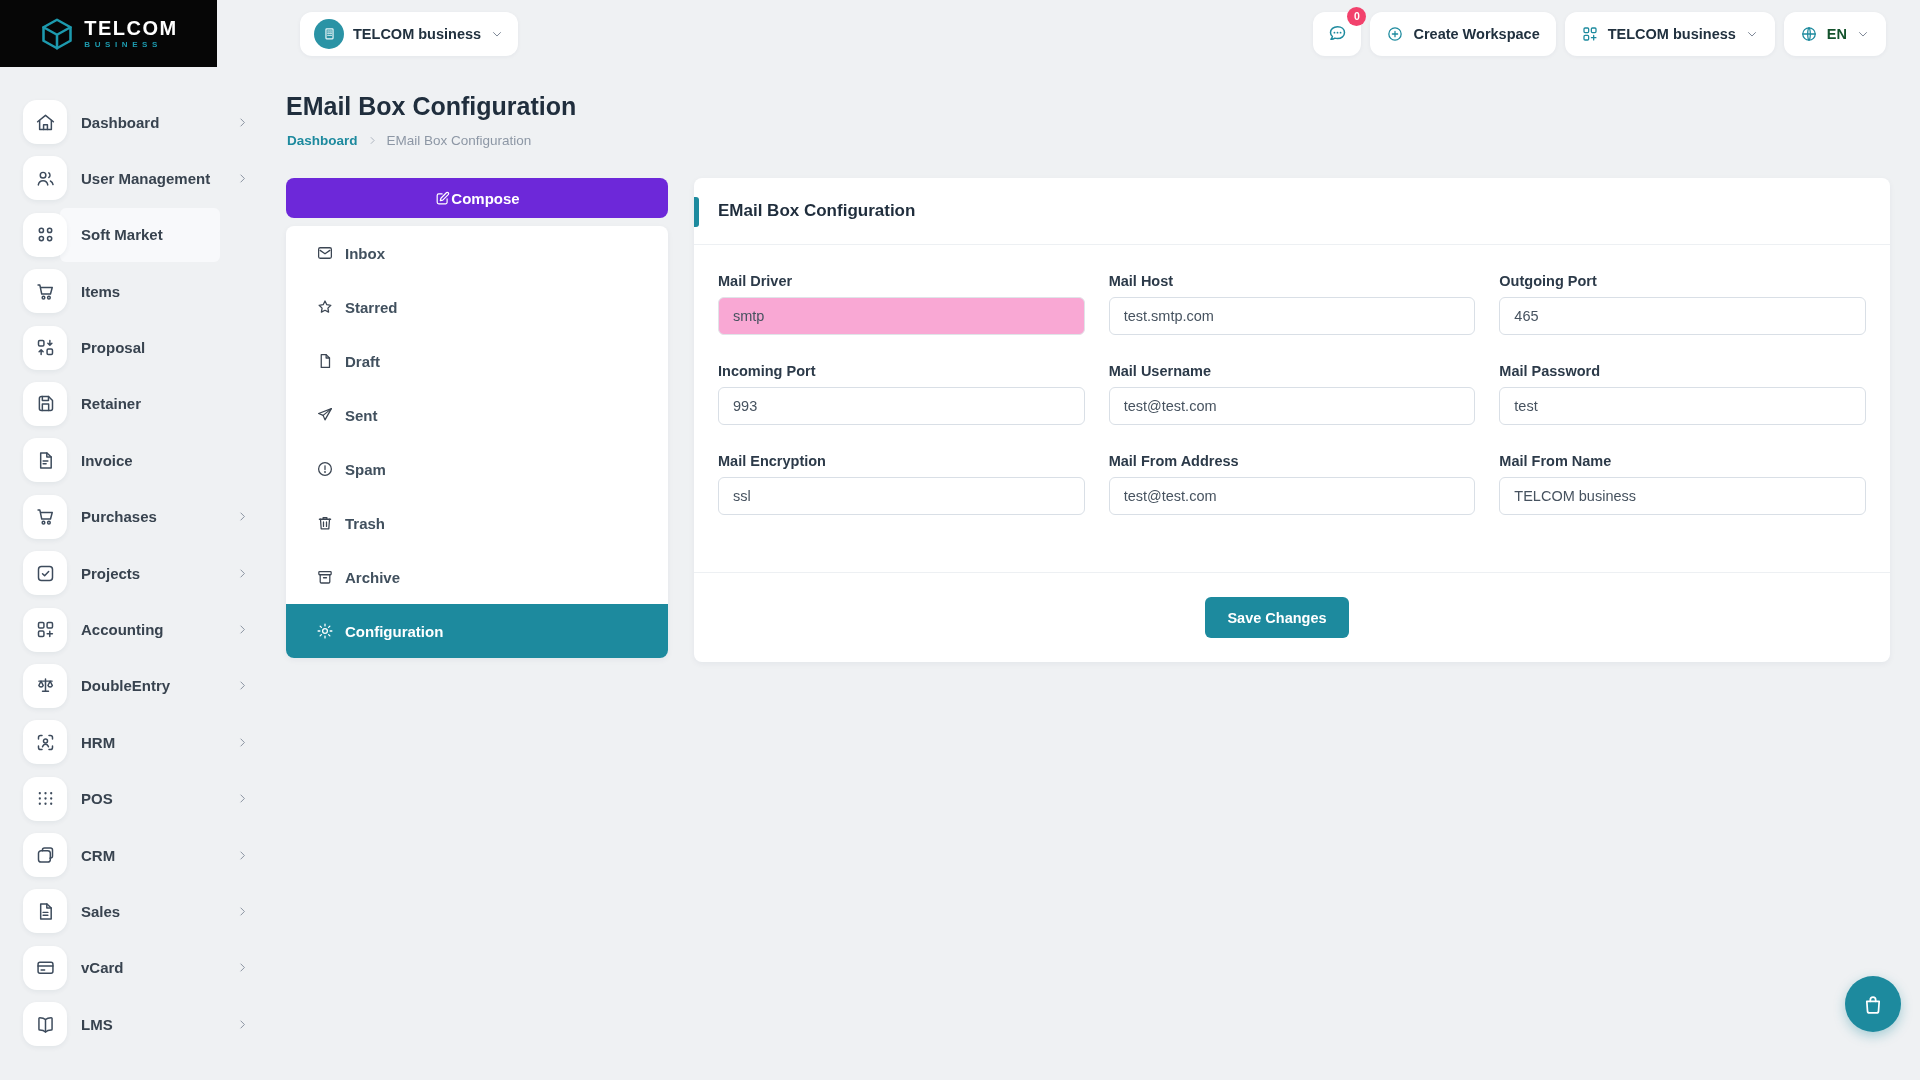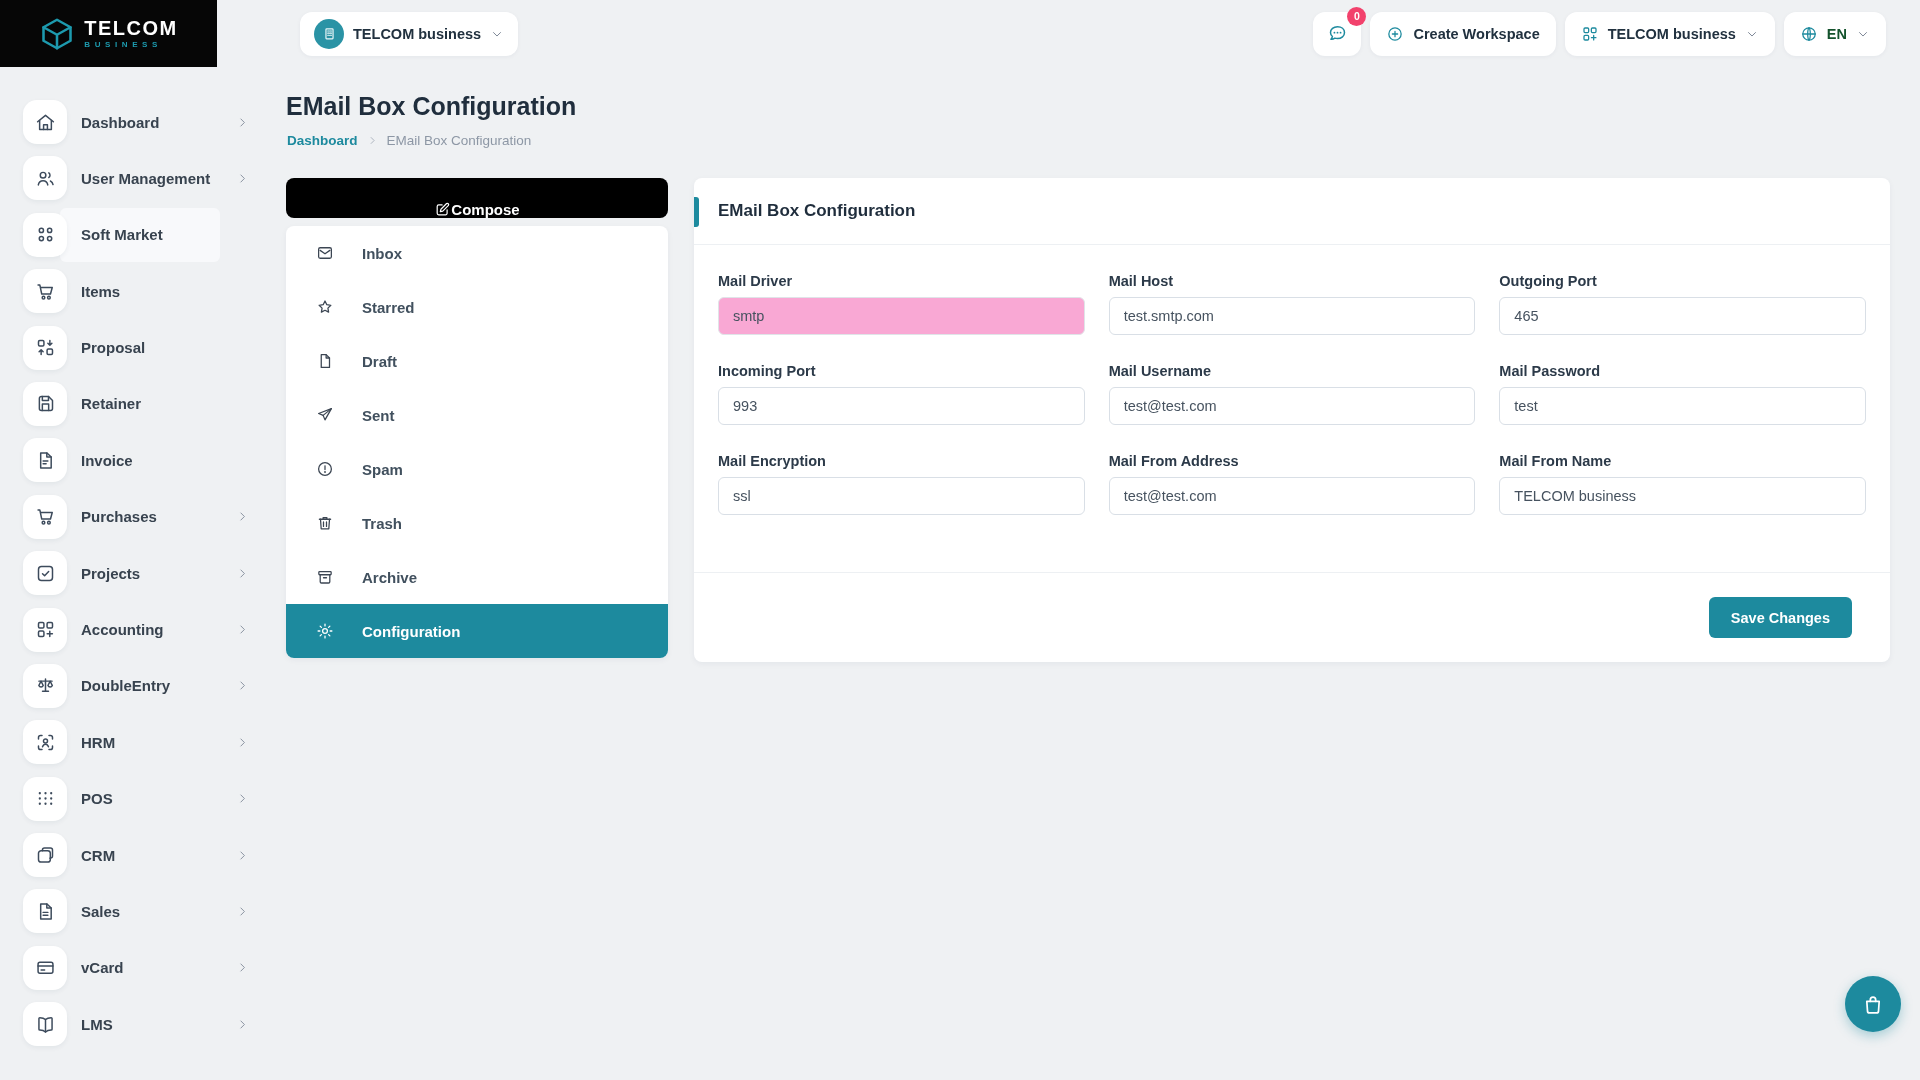--- a/index.html
+++ b/index.html
@@ -44,46 +44,46 @@
   .side-item > * { position:relative; z-index:1; }
 
   
   .page-title { position:absolute; left:286px; top:92px; font-size:25px; font-weight:700; color:#202e3d; }
   .breadcrumb { position:absolute; left:287px; top:133px; display:flex; align-items:center; gap:9px; font-size:13.5px; }
   .breadcrumb .bc-link { color:#1d8a9e; cursor:pointer; font-weight:600; }
   .breadcrumb .bc-sep svg { width:11px; height:11px; color:#9aa3b0; display:block; }
   .breadcrumb .bc-current { color:#8d97a5; }
 
   
-  .compose-btn { position:absolute; left:286px; top:178px; width:382px; height:40px; background:#000000; border:none;
-    border-radius:8px; color:#fff; font-size:15px; font-weight:700; font-family:inherit; display:flex; align-items:flex-end;
+  .compose-btn { position:absolute; left:286px; top:178px; width:382px; height:40px; background:#6d28d9; border:none;
+    border-radius:8px; color:#fff; font-size:15px; font-weight:700; font-family:inherit; display:flex; align-items:center;
     justify-content:center; gap:0; cursor:pointer; }
   .compose-btn svg { width:17px; height:17px; }
   .mail-card { position:absolute; left:286px; top:226px; width:382px; background:#ffffff; border-radius:8px;
     box-shadow:0 2px 6px rgba(25,45,70,.05); overflow:hidden; }
-  .folder-item { height:54px; display:flex; align-items:center; gap:28px; padding-left:30px; cursor:pointer;
+  .folder-item { height:54px; display:flex; align-items:center; gap:11px; padding-left:30px; cursor:pointer;
     font-size:15px; color:#41505e; font-weight:600; }
   .folder-item svg { width:18px; height:18px; color:#3c4653; }
   .folder-item.active { background:#1d8a9e; color:#ffffff; }
   .folder-item.active svg { color:#ffffff; }
 
   
   .form-card { position:absolute; left:694px; top:178px; width:1196px; height:484px; background:#ffffff; border-radius:8px;
     box-shadow:0 2px 6px rgba(25,45,70,.05); display:flex; flex-direction:column; }
   .form-head { position:relative; height:67px; display:flex; align-items:center; padding-left:24px; border-bottom:1px solid #edf0f3; }
   .form-head::before { content:""; position:absolute; left:0; top:19px; width:5px; height:30px; background:#1d8a9e; border-radius:0 3px 3px 0; }
   .form-title { font-size:17px; font-weight:700; color:#1f2d3c; }
   .form-body { flex:1; padding:28px 24px 0; display:grid; grid-template-columns:repeat(3, 1fr); column-gap:24px; row-gap:28px;
     align-content:start; }
   .field { display:flex; flex-direction:column; }
   .f-label { font-size:14.5px; font-weight:700; color:#2c3a49; margin-bottom:8px; }
   .f-input { height:38px; border:1px solid #d9dfe6; border-radius:6px; padding:0 14px; font-size:14.5px; color:#46525f;
     font-family:inherit; background:#ffffff; outline:none; width:100%; }
   .f-input:disabled { background:#f9a8d4; border-color:#e0e4e8; color:#46525f; }
-  .form-foot { height:90px; border-top:1px solid #edf0f3; display:flex; align-items:center; justify-content:flex-end; padding-right:38px;margin-top:19px; }
+  .form-foot { height:90px; border-top:1px solid #edf0f3; display:flex; align-items:center; justify-content:center; padding-right:30px;margin-top:19px; }
   .save-btn { height:41px; padding:0 22px; background:#1d8a9e; color:#fff; border:none; border-radius:6px;
     font-size:14.5px; font-weight:700; font-family:inherit; cursor:pointer; }
 
   
   .fab { position:absolute; right:19px; bottom:20px; width:56px; height:56px; border-radius:50%; background:#1d8a9e; border:none;
     display:flex; align-items:center; justify-content:center; cursor:pointer; box-shadow:0 4px 12px rgba(29,138,158,.35); }
   .fab svg { width:24px; height:24px; color:#ffffff; }
 </style>
 </head>
 <body>

